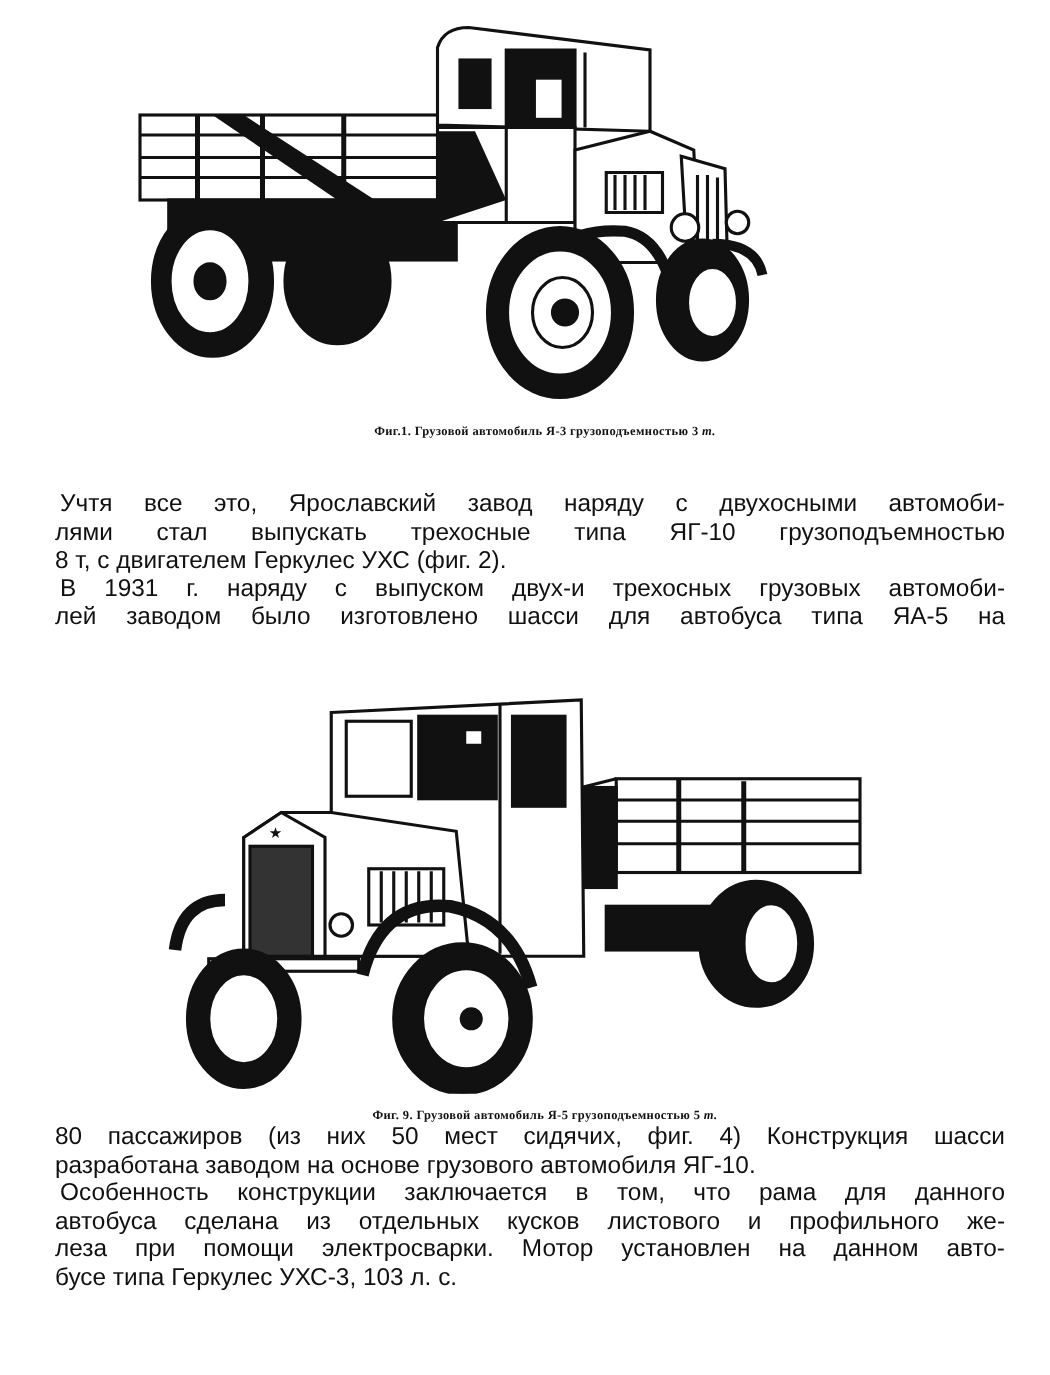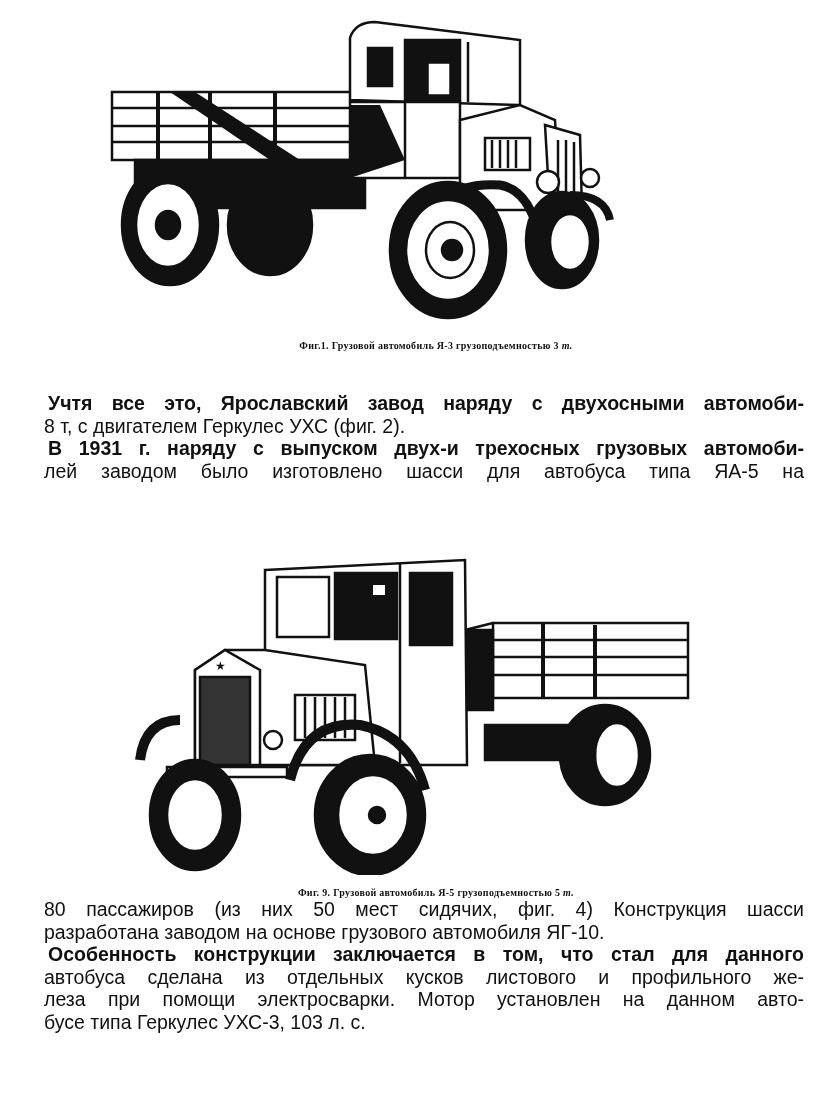--- a/index.html
+++ b/index.html
@@ -6,21 +6,21 @@
   body { width:840px; height:1100px; position:relative; overflow:hidden; color:#111;
          font-family:"Liberation Serif", serif; }
   .fig { position:absolute; }
   .caption { position:absolute; left:0; width:840px; text-align:center; font-size:10px;
              font-weight:bold; letter-spacing:0.3px; color:#111;padding-left:16px; }
   .caption i { font-style:italic; }
   .para { position:absolute; left:44px; width:760px; font-size:19.5px; line-height:22.5px;
           text-align:justify; color:#111; font-family:"Liberation Sans Narrow","Liberation Sans", sans-serif; transform-origin:left top; }
   .line { display:block; white-space:nowrap; text-align-last:justify; }
   .line.last { text-align-last:left; }
-  .indent { padding-left:4px;font-weight:bold; }
+  .indent { padding-left:4px; }
 </style>
 </head>
 <body>
 
 <svg class="fig" style="left:100px; top:10px;" width="640" height="315" viewBox="0 0 640 315">
   <g stroke="#111" stroke-width="2.5" fill="none">
 
     <rect x="12" y="82" width="240" height="68" fill="#fff"></rect>
     <line x1="12" y1="98" x2="252" y2="98"></line>
     <line x1="12" y1="116" x2="252" y2="116"></line>
@@ -74,20 +74,21 @@
 </svg>
 
 <div class="caption" style="top:340px;">
   <span>Фиг.1.</span>
   <span>Грузовой автомобиль Я-3 грузоподъемностью 3</span>
   <i>т.</i>
 </div>
 
 <div class="para" style="top:392px;">
   <span class="line indent">Учтя все это, Ярославский завод наряду с двухосными автомоби-</span>
+  <span class="line">лями стал выпускать трехосные  типа  ЯГ-10  грузоподъемностью</span>
   <span class="line last">8 т, с двигателем Геркулес УХС (фиг. 2).</span>
   <span class="line indent">В 1931 г. наряду с выпуском двух-и трехосных грузовых автомоби-</span>
   <span class="line">лей заводом было изготовлено шасси для  автобуса  типа  ЯА-5 на</span>
 </div>
 
 <svg class="fig" style="left:125px; top:545px;" width="575" height="330" viewBox="0 0 575 330">
   <g stroke="#111" stroke-width="2.5" fill="none">
 
     <rect x="368" y="78" width="195" height="75" fill="#fff"></rect>
     <line x1="368" y1="95" x2="563" y2="95"></line>
@@ -135,17 +136,17 @@
 
 <div class="caption" style="top:887px;">
   <span>Фиг. 9.</span>
   <span>Грузовой автомобиль Я-5 грузоподъемностью 5</span>
   <i>т.</i>
 </div>
 
 <div class="para" style="top:898px;">
   <span class="line">80 пассажиров  (из них 50 мест  сидячих,  фиг. 4) Конструкция шасси</span>
   <span class="line last">разработана заводом на основе грузового автомобиля ЯГ-10.</span>
-  <span class="line indent">Особенность конструкции заключается в том, что стал для данного</span>
+  <span class="line indent">Особенность конструкции заключается в том, что рама для данного</span>
   <span class="line">автобуса сделана из отдельных кусков листового и профильного  же-</span>
   <span class="line">леза при помощи электросварки. Мотор установлен на данном авто-</span>
   <span class="line last">бусе типа Геркулес УХС-3, 103 л. с.</span>
 </div>
 
 </body></html>

